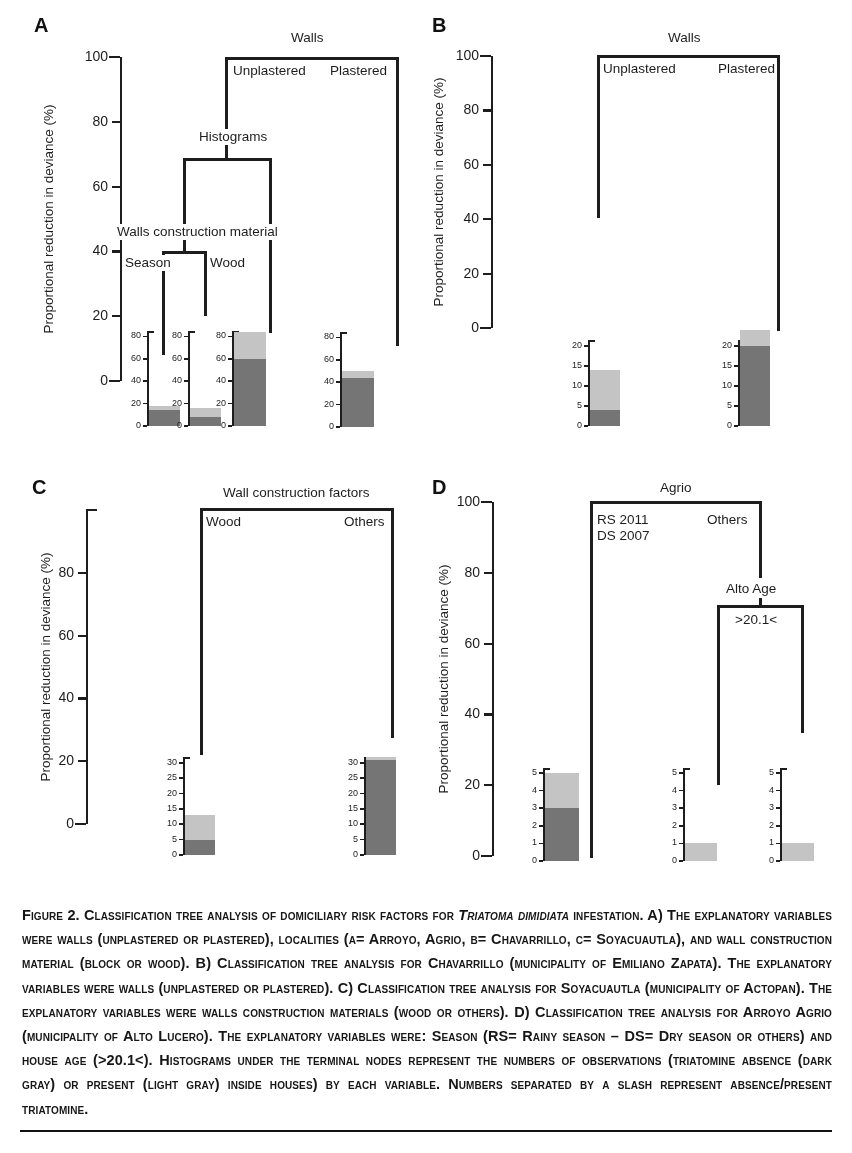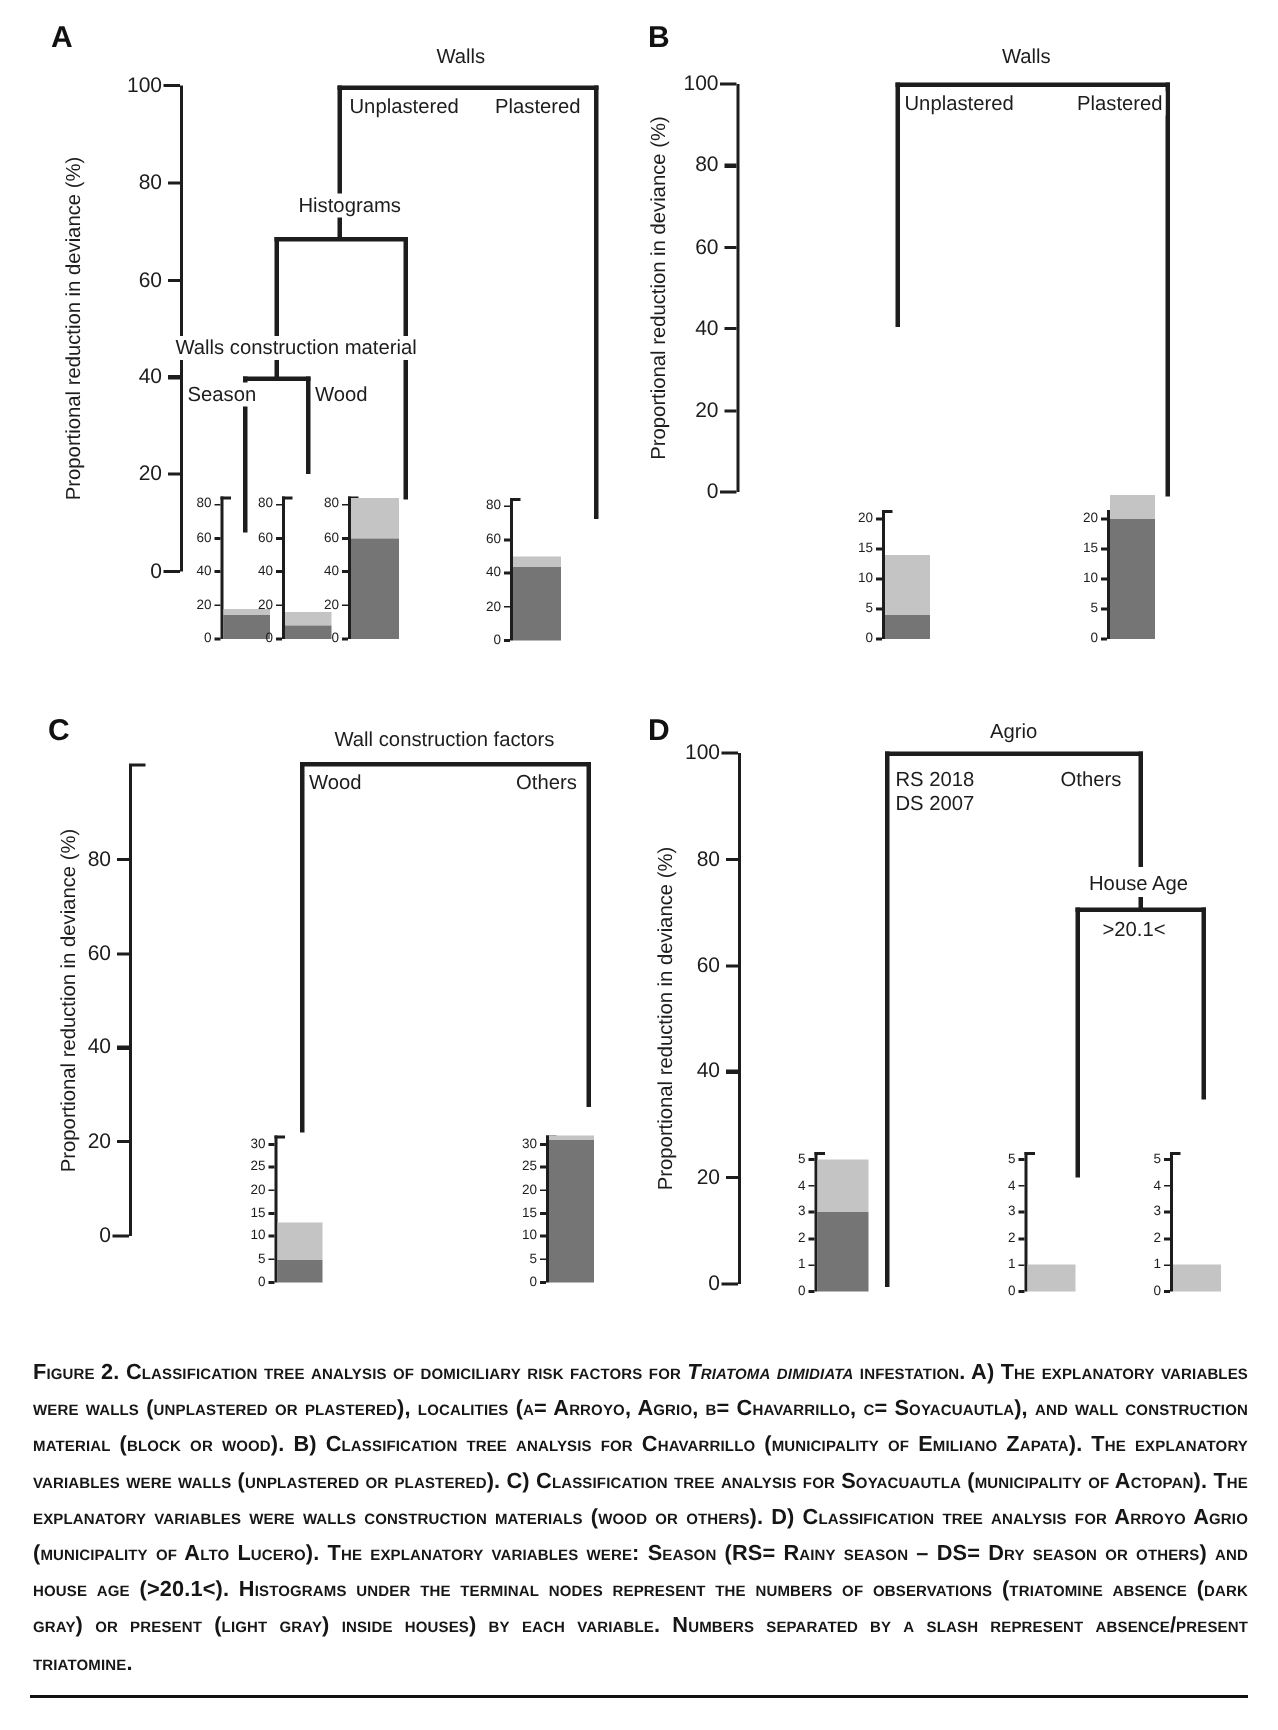--- a/index.html
+++ b/index.html
@@ -126,24 +126,24 @@
 
   <div class="tlabel" style="left:666px;top:30px">Walls</div>
   <div class="tlabel" style="left:601px;top:61px">Unplastered</div>
   <div class="tlabel" style="left:716px;top:61px">Plastered</div>
 
   <div class="tlabel" style="left:221px;top:485px">Wall construction factors</div>
   <div class="tlabel" style="left:204px;top:514px">Wood</div>
   <div class="tlabel" style="left:342px;top:514px">Others</div>
 
   <div class="tlabel" style="left:658px;top:480px">Agrio</div>
-  <div class="tlabel" style="left:595px;top:512px">RS 2018</div>
+  <div class="tlabel" style="left:595px;top:512px">RS 2011</div>
   <div class="tlabel" style="left:595px;top:528px">DS 2007</div>
   <div class="tlabel" style="left:705px;top:512px">Others</div>
-  <div class="tlabel" style="left:724px;top:581px">House Age</div>
+  <div class="tlabel" style="left:724px;top:581px">Alto Age</div>
   <div class="tlabel" style="left:733px;top:612px">&gt;20.1&lt;</div>
 
   <div class="hist" style="left: 147px; top: 330.8px; width: 35px; height: 95.2px;">
       <div style="position: absolute; left: 0px; top: 0px; width: 1.8px; height: 95.2px; background: rgb(29, 29, 29);"></div>
       <div style="position: absolute; left: 0px; top: 0px; width: 6.5px; height: 1.8px; background: rgb(29, 29, 29);"></div>
       <div style="position: absolute; left: -4.5px; top: 94.4px; width: 4.5px; height: 1.6px; background: rgb(29, 29, 29);"></div>
       <div style="position: absolute; left: -23px; top: 89.2px; width: 17px; text-align: right; font-size: 9px; color: rgb(29, 29, 29);">0</div>
       <div style="position: absolute; left: -4.5px; top: 72px; width: 4.5px; height: 1.6px; background: rgb(29, 29, 29);"></div>
       <div style="position: absolute; left: -23px; top: 66.8px; width: 17px; text-align: right; font-size: 9px; color: rgb(29, 29, 29);">20</div>
       <div style="position: absolute; left: -4.5px; top: 49.6px; width: 4.5px; height: 1.6px; background: rgb(29, 29, 29);"></div>

